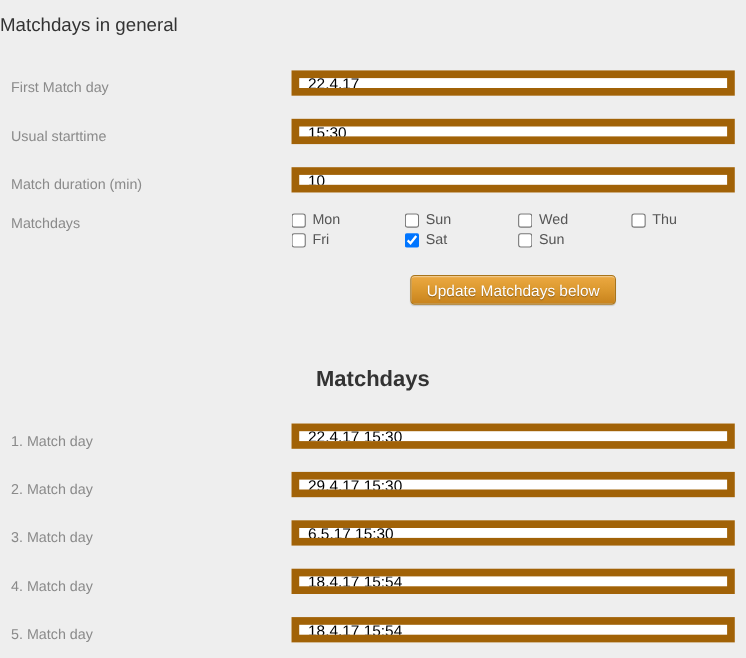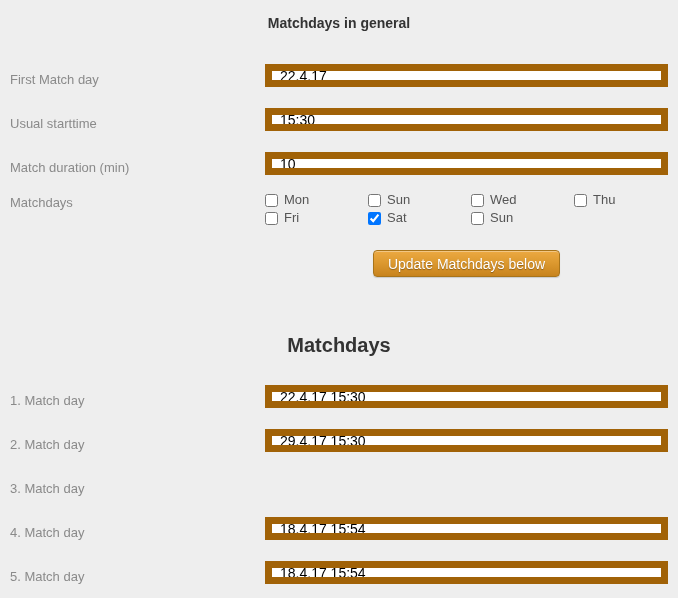--- a/index.html
+++ b/index.html
@@ -7,24 +7,23 @@
     width: 678px;
     height: 598px;
     background: #eeeeee;
     font-family: "Liberation Sans", sans-serif;
     overflow: hidden;
   }
   .page { width: 678px; height: 598px; }
 
   h1.section-title {
     margin: 12px 0 28px 0;
-    text-align: center;
-    font-size: 14px;
+    font-size: 17px;
     line-height: 22px;
-    font-weight: bold;
+    font-weight: normal;
     color: #333333;
   }
   h2.section-title-2 {
     margin: 56px 0 26px 0;
     text-align: center;
     font-size: 20px;
     line-height: 24px;
     font-weight: bold;
     color: #333333;
   }
@@ -176,20 +175,21 @@
       <input type="text" class="text-input" value="22.4.17 15:30" style="">
     </div>
 
     <div class="form-row">
       <span class="field-label">2. Match day</span>
       <input type="text" class="text-input" value="29.4.17 15:30" style="">
     </div>
 
     <div class="form-row">
       <span class="field-label">3. Match day</span>
+      <input type="text" class="text-input" value="6.5.17 15:30" style="">
     </div>
 
     <div class="form-row">
       <span class="field-label">4. Match day</span>
       <input type="text" class="text-input" value="18.4.17 15:54" style="">
     </div>
 
     <div class="form-row">
       <span class="field-label">5. Match day</span>
       <input type="text" class="text-input" value="18.4.17 15:54" style="">

